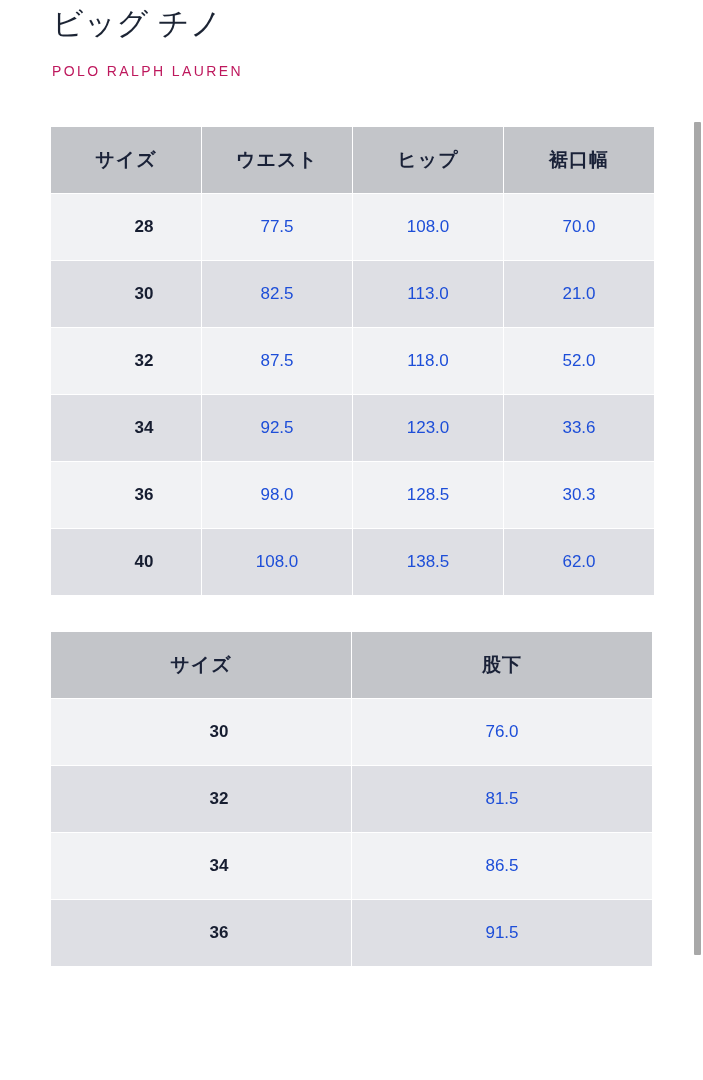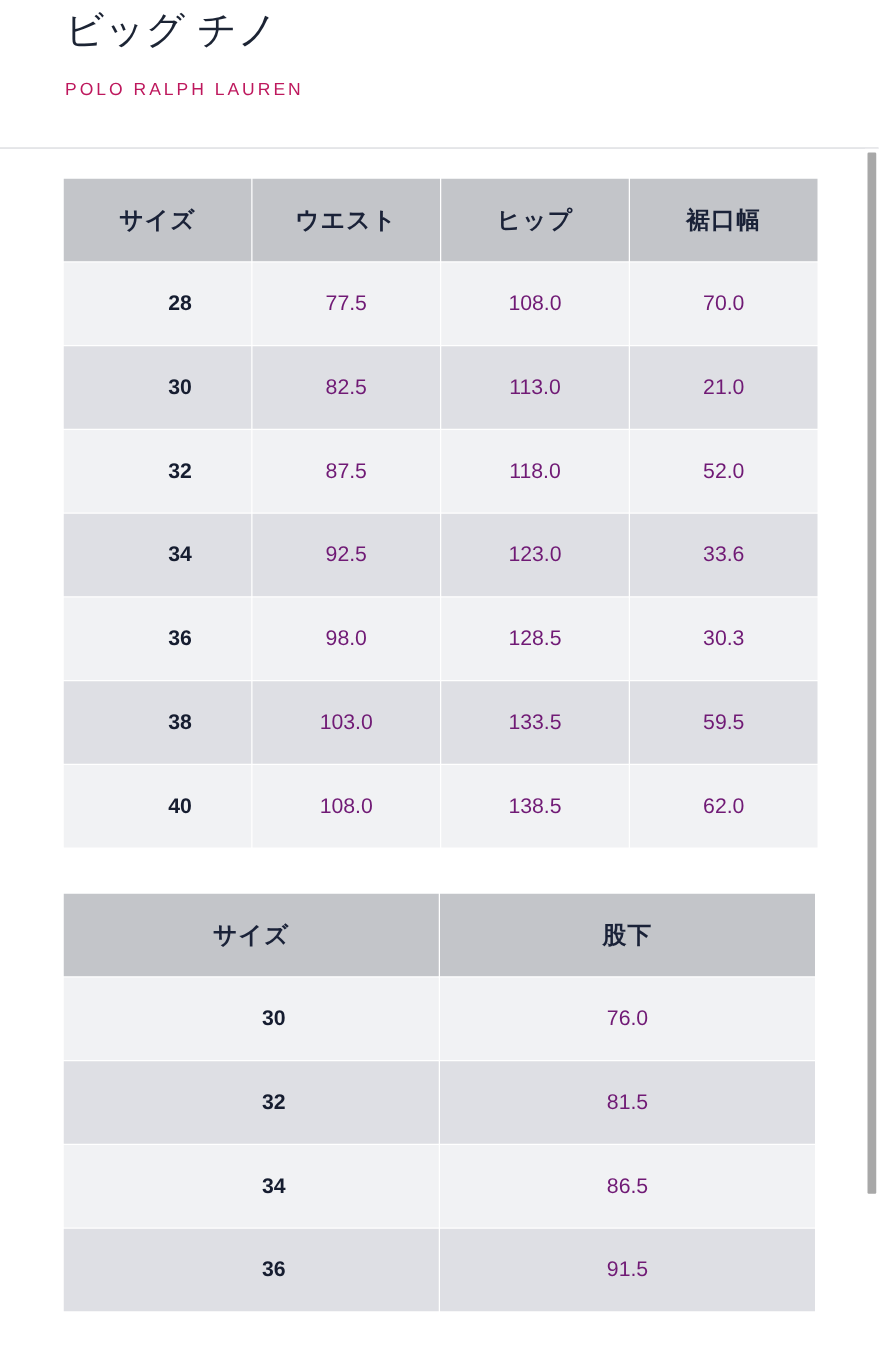--- a/index.html
+++ b/index.html
@@ -47,21 +47,21 @@
     top: 118px;
     left: 0;
     width: 703px;
     height: 1px;
     background: #cfd2d6;
   }
 
   
   .scroll-area {
     position: absolute;
-    top: 119px;
+    top: 103px;
     left: 0;
     width: 703px;
     height: 961px;
     background: #ffffff;
     overflow: hidden;
   }
 
   .table-wrap {
     margin: 23px 0 0 50px;
   }
@@ -97,21 +97,21 @@
 
   table.size-table tbody tr:nth-child(odd) td {
     background: #f1f2f4;
   }
   table.size-table tbody tr:nth-child(even) td {
     background: #dedfe4;
   }
 
   table.size-table td {
     font-size: 17px;
-    color: #701a75;
+    color: #1d4ed8;
   }
   table.size-table td.size-cell {
     font-size: 17px;
     font-weight: 700;
     color: #161d30;
     padding-left: 36px;
   }
 
   
   table.t1 col.c-size { width: 150px; }
@@ -192,26 +192,20 @@
           <td>123.0</td>
           <td>33.6</td>
         </tr>
         <tr>
           <td class="size-cell">36</td>
           <td>98.0</td>
           <td>128.5</td>
           <td>30.3</td>
         </tr>
         <tr>
-          <td class="size-cell">38</td>
-          <td>103.0</td>
-          <td>133.5</td>
-          <td>59.5</td>
-        </tr>
-        <tr>
           <td class="size-cell">40</td>
           <td>108.0</td>
           <td>138.5</td>
           <td>62.0</td>
         </tr>
       </tbody>
     </table>
   </div>
 
   <div class="table-wrap second">

